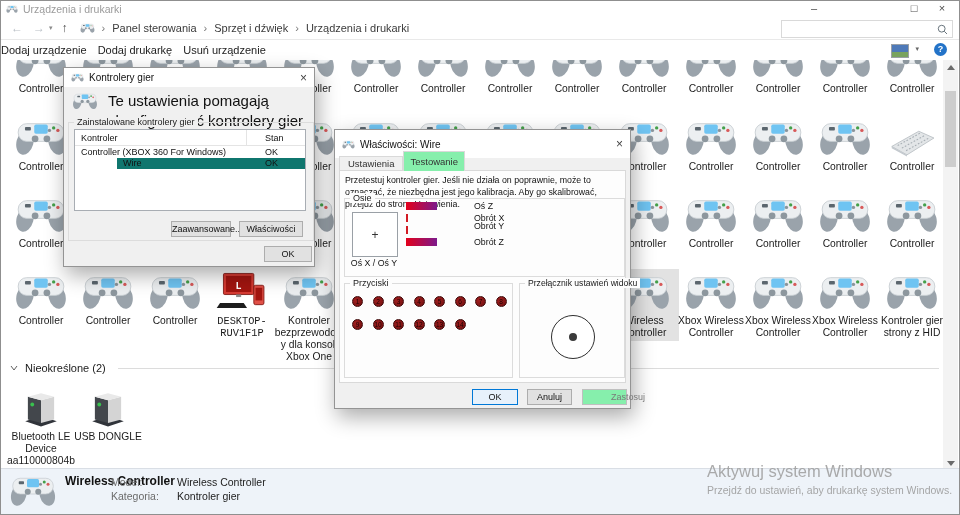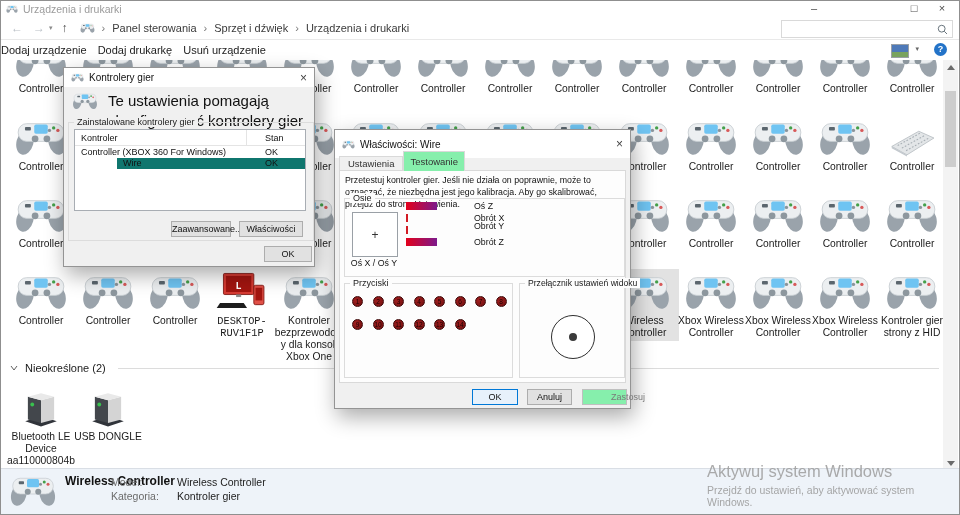--- a/index.html
+++ b/index.html
@@ -579,21 +579,21 @@
       </svg>
     <div class="sb-name">Wireless Controller</div>
     <div class="sb-lab" style="left:110px;top:7px">Model:</div>
     <div class="sb-val" style="top:7px">Wireless Controller</div>
     <div class="sb-lab" style="left:110px;top:21px">Kategoria:</div>
     <div class="sb-val" style="top:21px">Kontroler gier</div>
   </div>
 
   <div class="watermark">
     <div class="wm-title">Aktywuj system Windows</div>
-    <div class="wm-sub">Przejdź do ustawień, aby aktywować system Windows.</div>
+    <div class="wm-sub">Przejdź do ustawień, aby drukarkę system Windows.</div>
   </div>
 
   <div class="dlg" id="dlg-controllers">
     <div class="dlg-tb">
       <svg width="13" height="11">
           <use href="#ic-gamepad"></use>
         </svg>
       <span>Kontrolery gier</span>
       <span class="dlg-close">×</span>
     </div>

